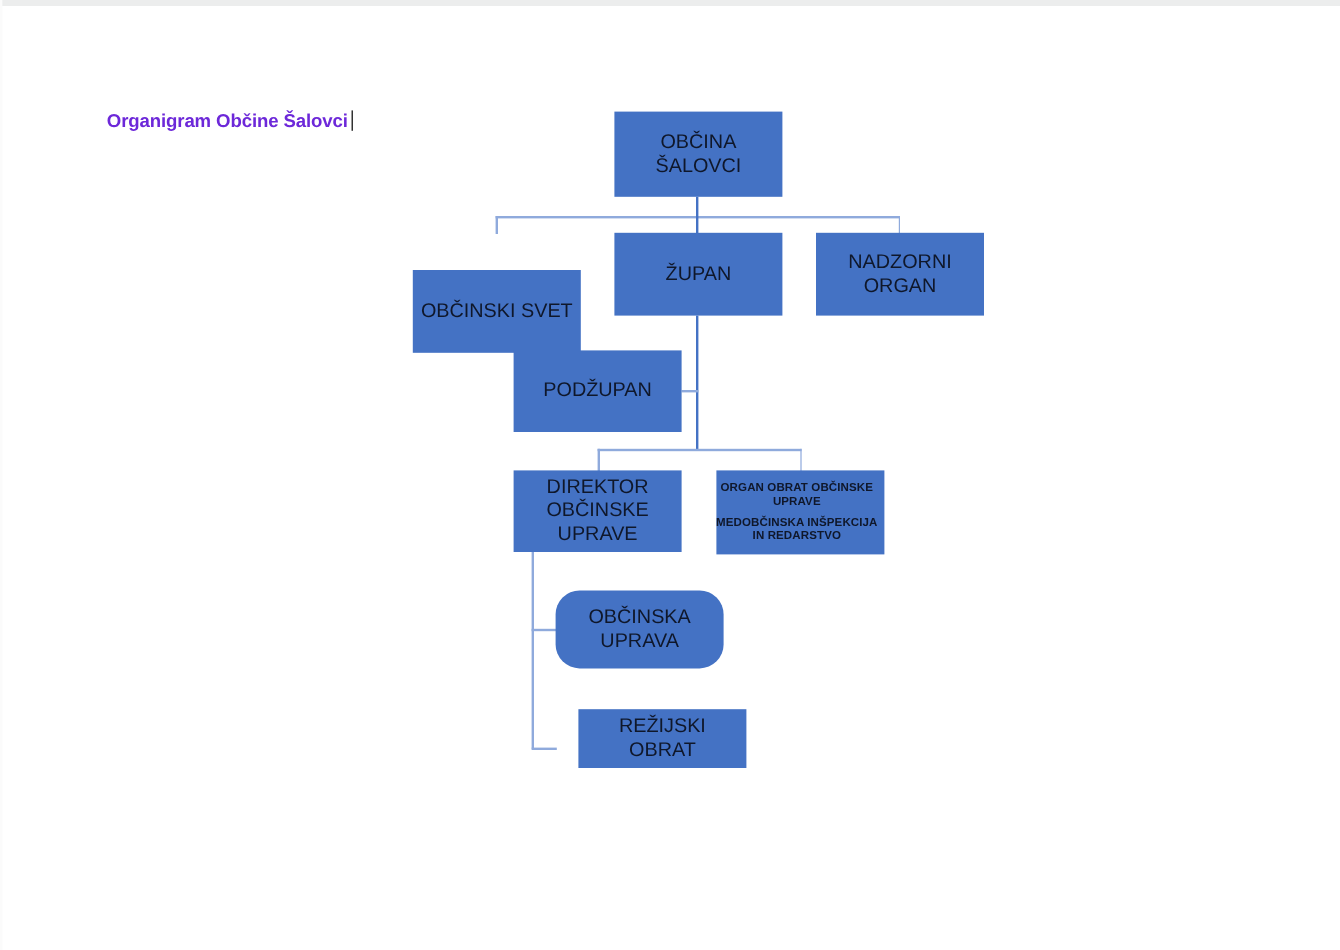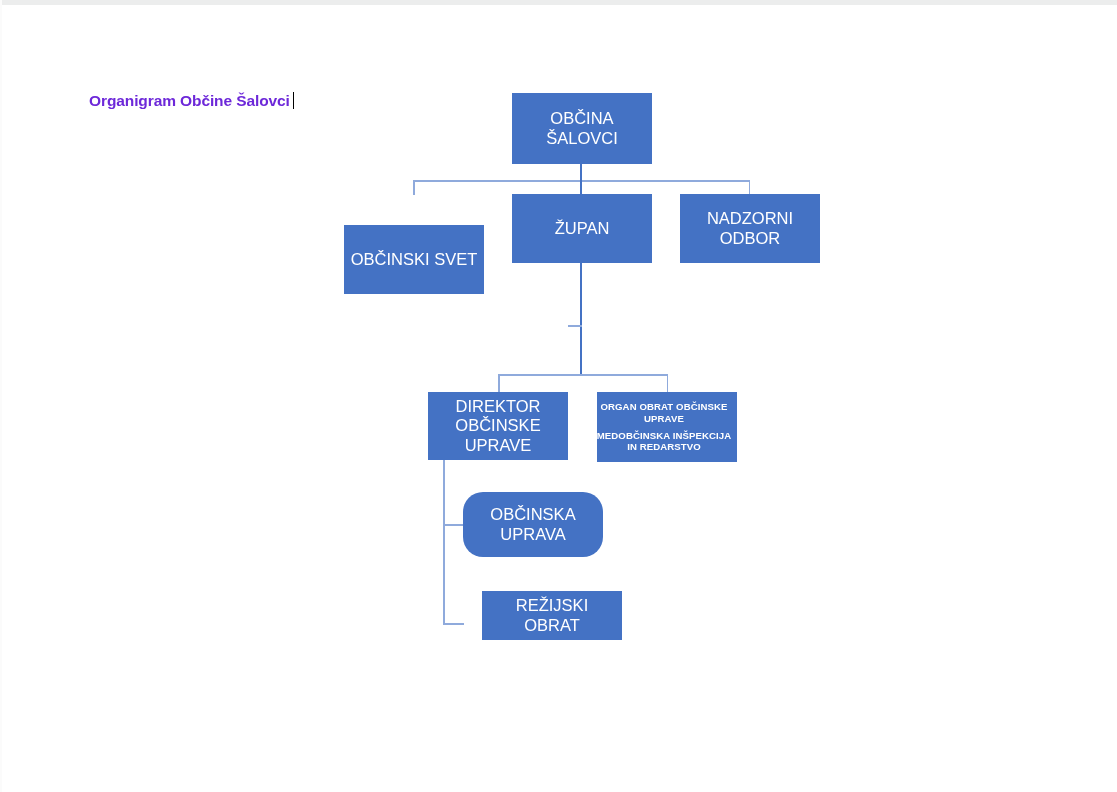--- a/index.html
+++ b/index.html
@@ -51,21 +51,21 @@
     width: 1px;
     height: 17px;
     background: #000;
     vertical-align: -3px;
     margin-left: 3px;
   }
 
   .node {
     position: absolute;
     background: #4472C4;
-    color: #ffffff;
+    color: #0f172a;
     display: flex;
     align-items: center;
     justify-content: center;
     text-align: center;
     box-sizing: border-box;
     line-height: 1.18;
     font-weight: normal;
   }
   .node .label {
     width: 100%;
@@ -126,24 +126,27 @@
     <div class="label">OBČINSKI SVET</div>
   </div>
 
   <div class="node big" style="left:512px; top:194px; width:140px; height:69px;">
     <div class="label">ŽUPAN</div>
   </div>
 
   <div class="node big" style="left:680px; top:194px; width:140px; height:69px;">
     <div class="label">
       <div>NADZORNI</div>
-      <div>ODBOR</div>
+      <div>ORGAN</div>
     </div>
   </div>
 
+  <div class="node big" style="left:428px; top:292px; width:140px; height:68px;">
+    <div class="label">PODŽUPAN</div>
+  </div>
 
   <div class="node big" style="left:428px; top:392px; width:140px; height:68px;">
     <div class="label">
       <div>DIREKTOR</div>
       <div>OBČINSKE</div>
       <div>UPRAVE</div>
     </div>
   </div>
 
   <div class="node small" style="left:597px; top:392px; width:140px; height:70px;">

